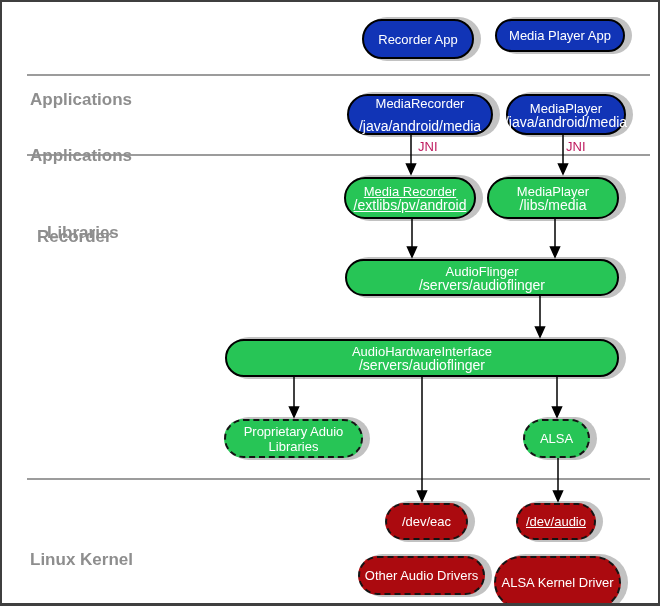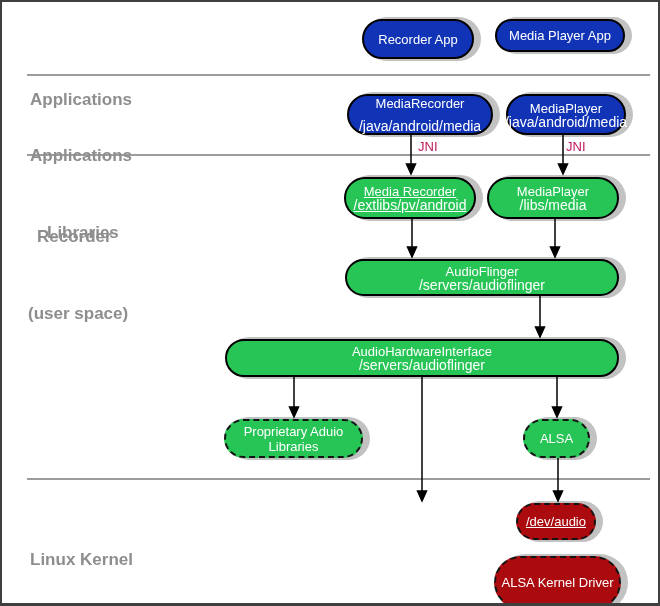--- a/index.html
+++ b/index.html
@@ -63,21 +63,20 @@
 
   <div class="layer-label" id="lbl-apps">
     <div>Applications</div>
   </div>
   <div class="layer-label" id="lbl-fw">
     <div class="l1">Applications</div>
     <div class="l2">Recorder</div>
   </div>
   <div class="layer-label" id="lbl-lib">
     <div class="l1">Libraries</div>
-    <div class="l2">(user space)</div>
   </div>
   <div class="layer-label" id="lbl-kernel">
     <div>Linux Kernel</div>
   </div>
 
   <div class="pill blue" id="recorder-app">
     <span class="main">Recorder App</span>
   </div>
   <div class="pill blue" id="media-player-app">
     <span class="main">Media Player App</span>
@@ -115,22 +114,28 @@
   </div>
 
   <div class="pill green dashed" id="proprietary">
     <span class="main">Proprietary Aduio</span>
     <span class="main">Libraries</span>
   </div>
   <div class="pill green dashed" id="alsa">
     <span class="main">ALSA</span>
   </div>
 
+  <div class="pill red dashed" id="dev-eac">
+    <span class="main">/dev/eac</span>
+  </div>
   <div class="pill red dashed" id="dev-audio">
     <span class="main">/dev/audio</span>
+  </div>
+  <div class="pill red dashed" id="other-drivers">
+    <span class="main">Other Audio Drivers</span>
   </div>
   <div class="pill red dashed" id="alsa-kernel">
     <span class="main">ALSA Kernel Driver</span>
   </div>
 
   <svg id="arrow-layer" viewBox="0 0 660 606" xmlns="http://www.w3.org/2000/svg">
     <g stroke="#000" stroke-width="1.5" fill="#000">
 
       <line x1="409" y1="133" x2="409" y2="163"></line>
       <polygon points="404.5,162 413.5,162 409,172"></polygon>

